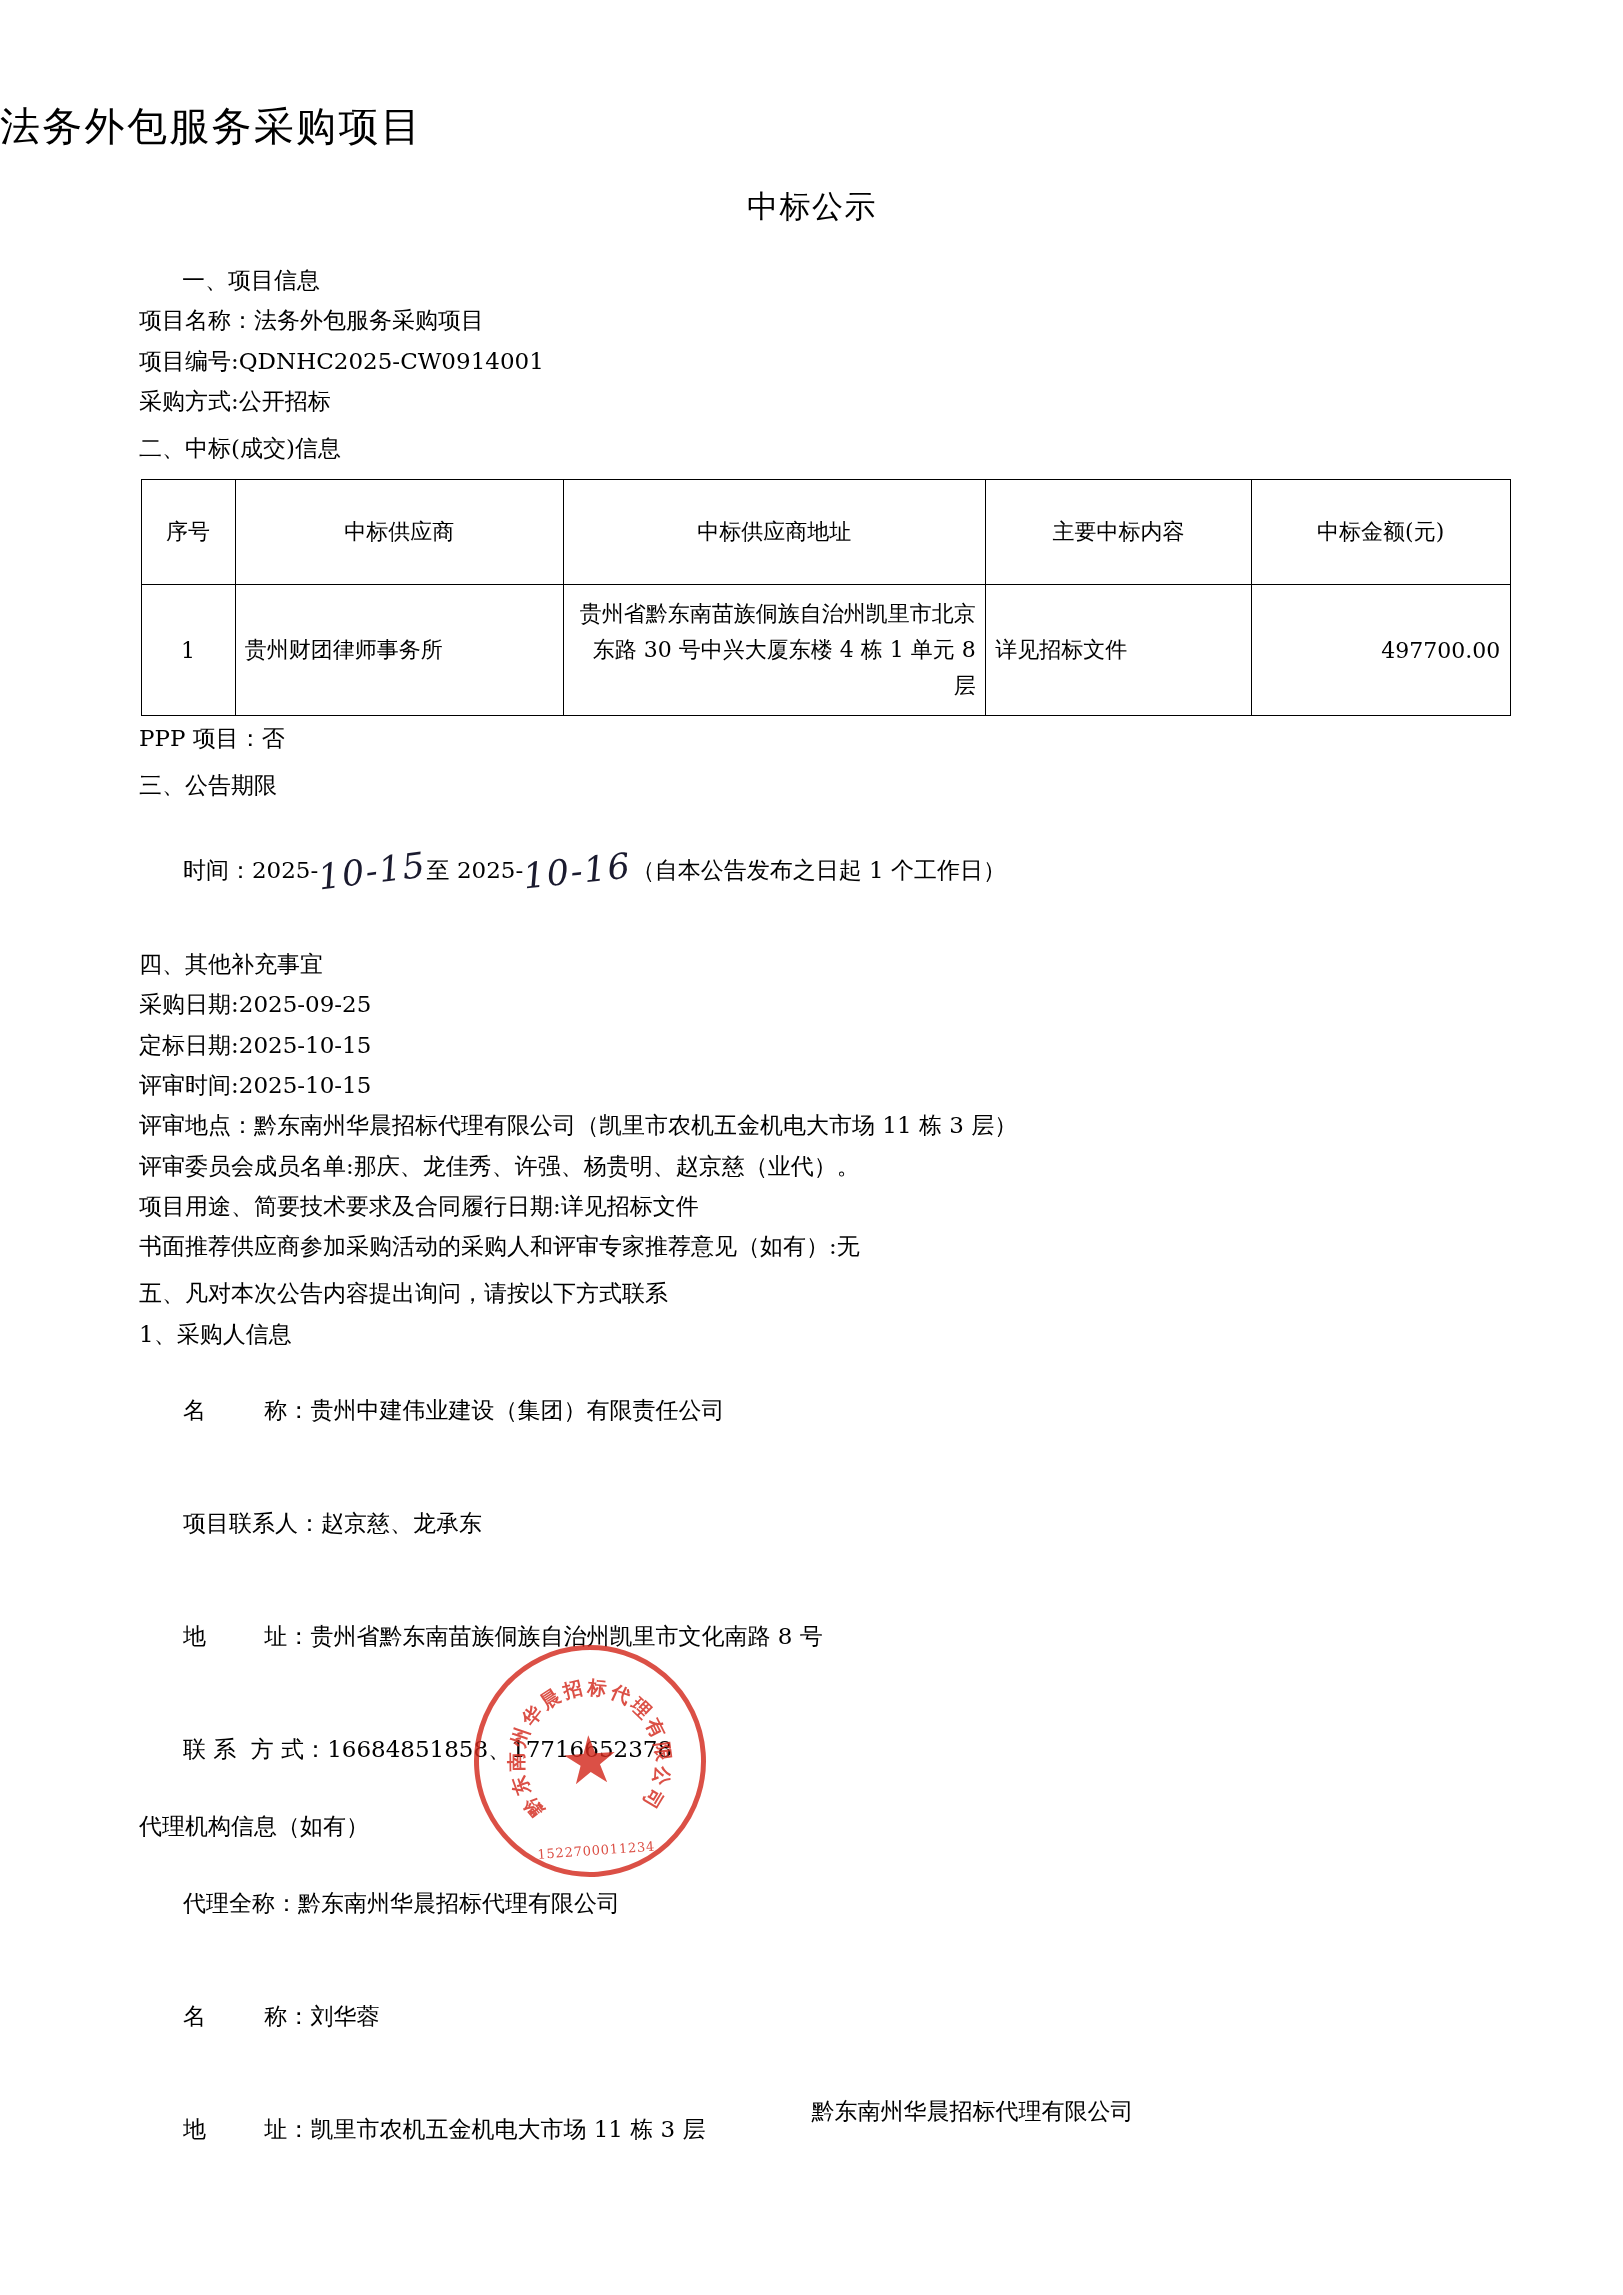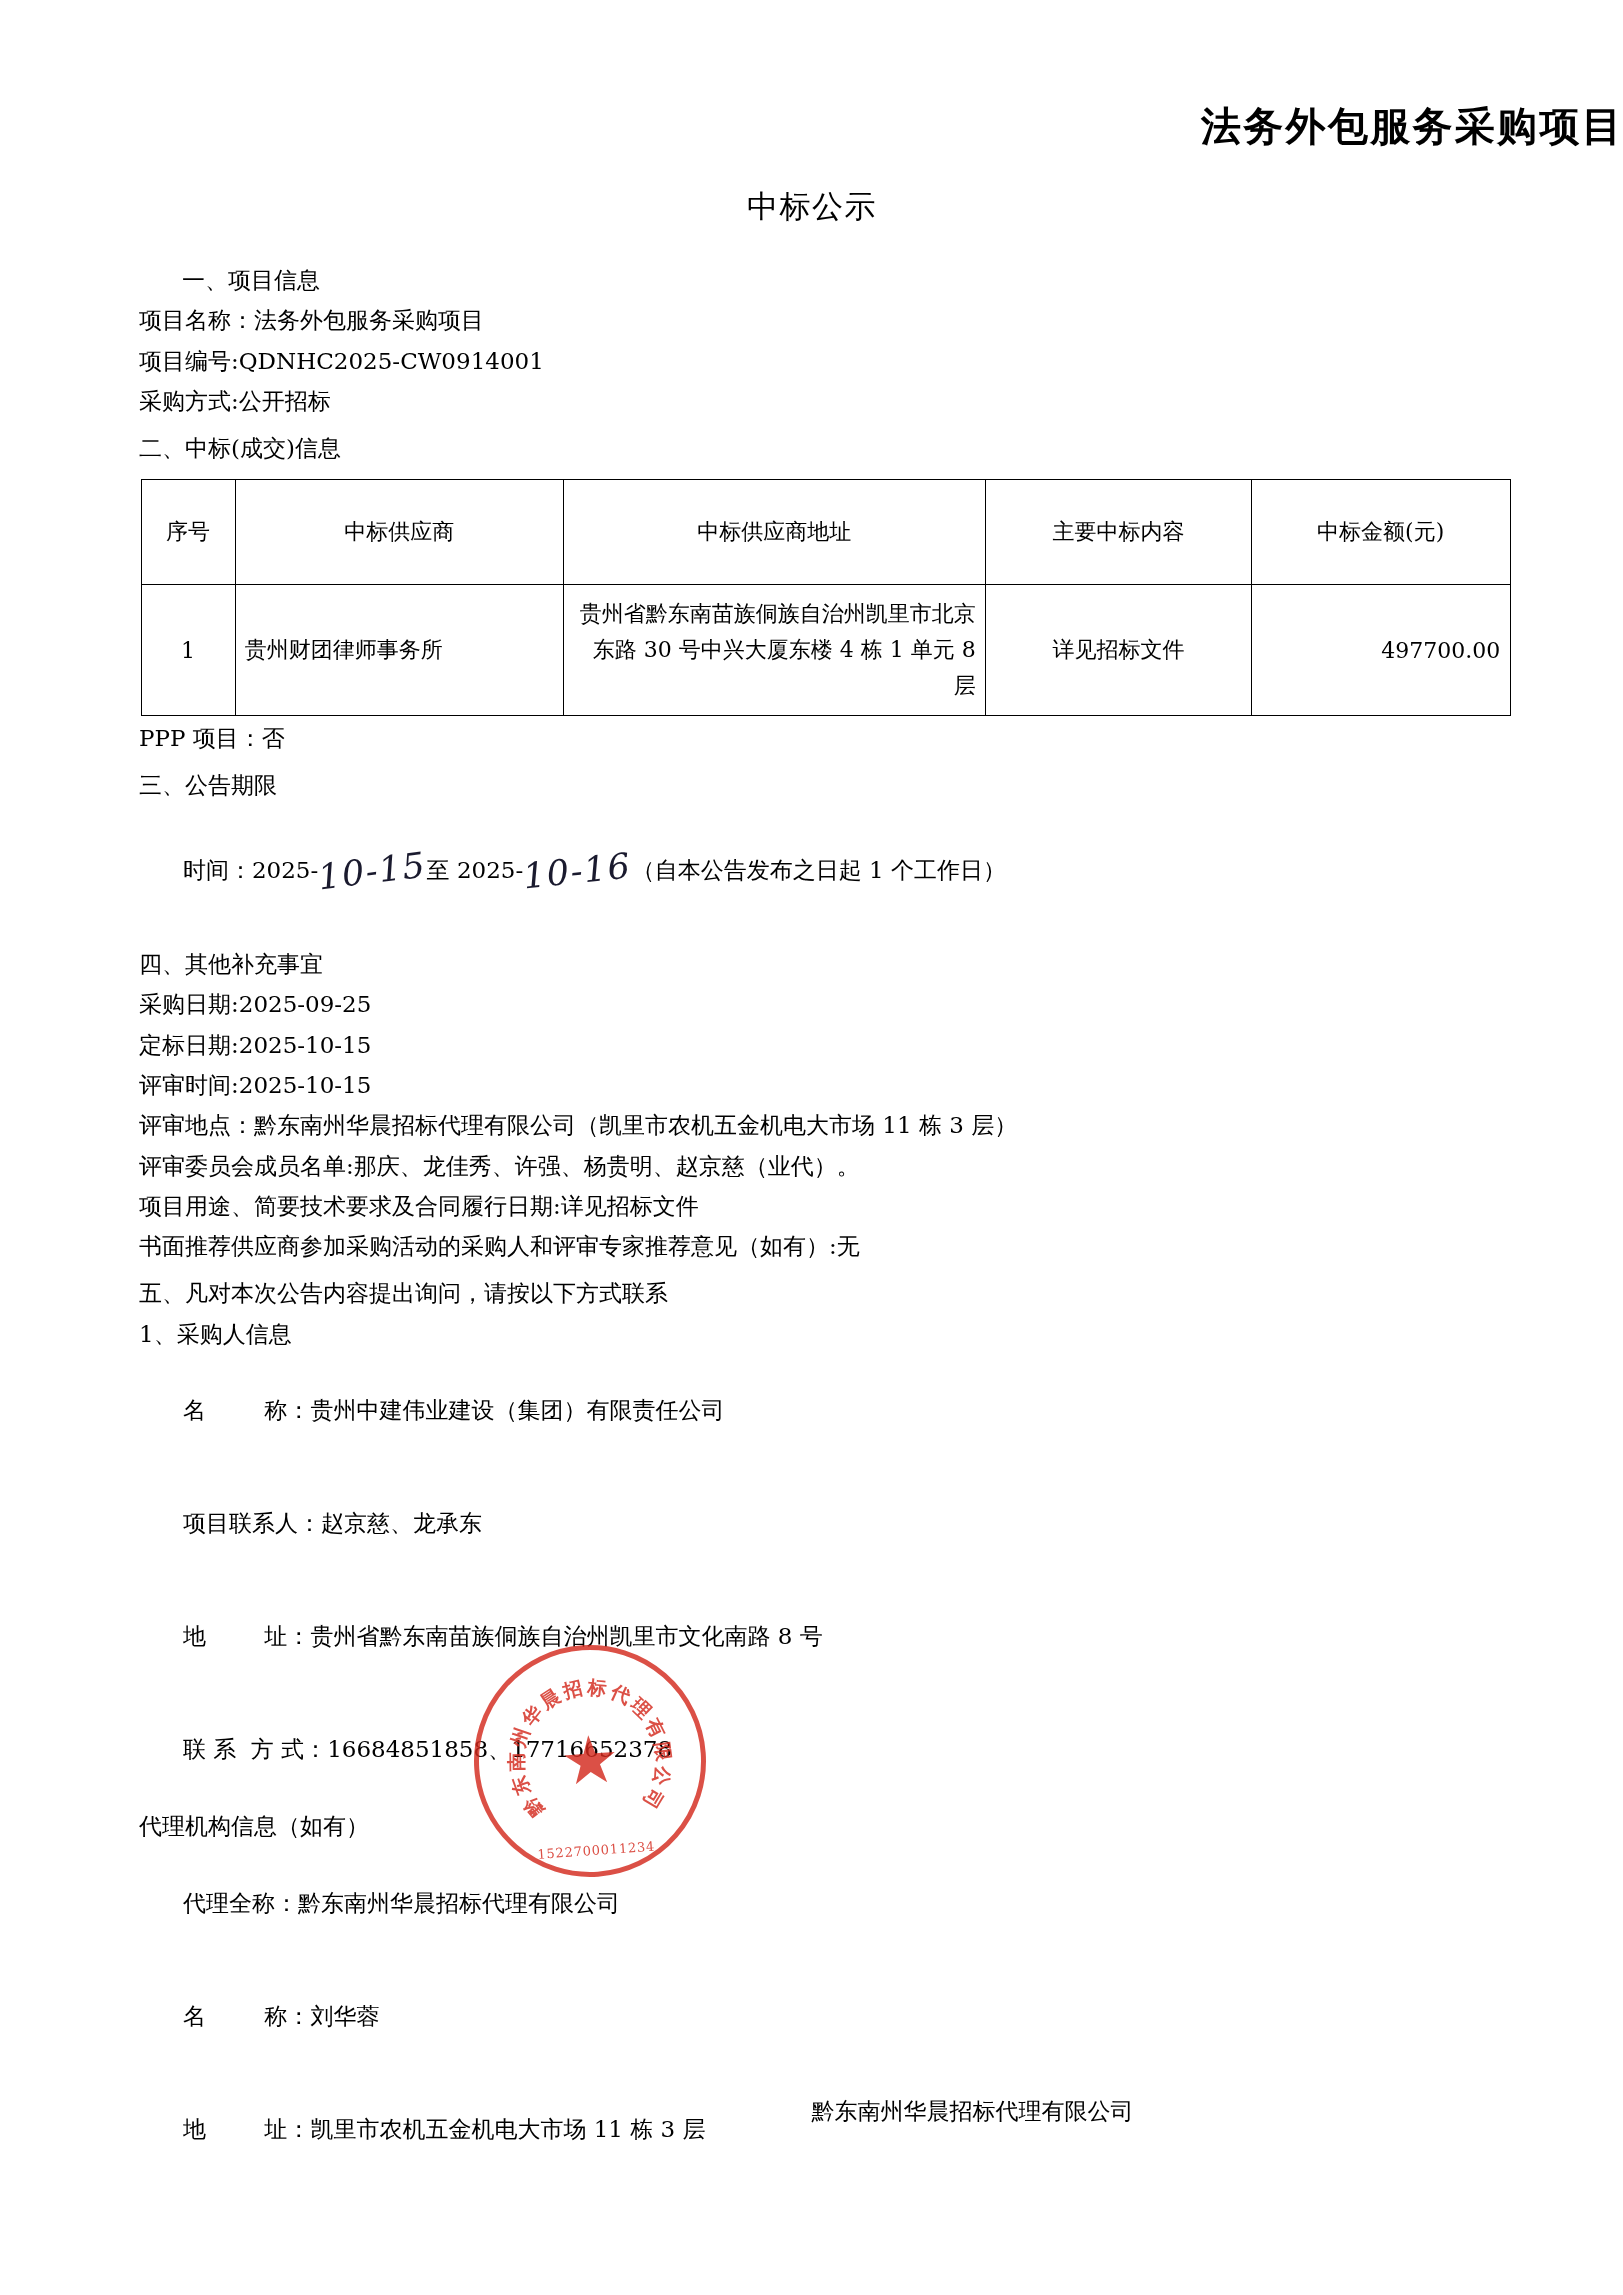--- a/index.html
+++ b/index.html
@@ -16,23 +16,23 @@
     overflow: hidden;
   }
   .page {
     position: relative;
     width: 1624px;
     height: 2295px;
     box-sizing: border-box;
     padding: 0;
   }
   .doc-title {
-    text-align: right;
+    text-align: left;
     font-size: 40px;
-    font-weight: bold;
+    font-weight: normal;
     letter-spacing: 2.3px;
     margin-top: 99px;
     font-family: "DejaVu Serif", "Liberation Serif", serif;
   }
   .doc-subtitle {
     text-align: center;
     font-size: 31px;
     letter-spacing: 1.5px;
     margin-top: 32px;
   }
@@ -73,21 +73,21 @@
     vertical-align: middle;
     font-weight: normal;
   }
   table.bid-table th {
     text-align: center;
     height: 83px;
   }
   td.c-seq { text-align: center; }
   td.c-supplier { text-align: left; padding-left: 12.2px; }
   td.c-addr { text-align: right; line-height: 1.65; }
-  td.c-content { text-align: center; }
+  td.c-content { }
   td.c-amount { text-align: right; }
 
   .col-seq { width: 92px; }
   .col-supplier { width: 321px; }
   .col-addr { width: 413px; }
   .col-content { width: 260px; }
   .col-amount { width: 253px; }
 
   
   .hand {

